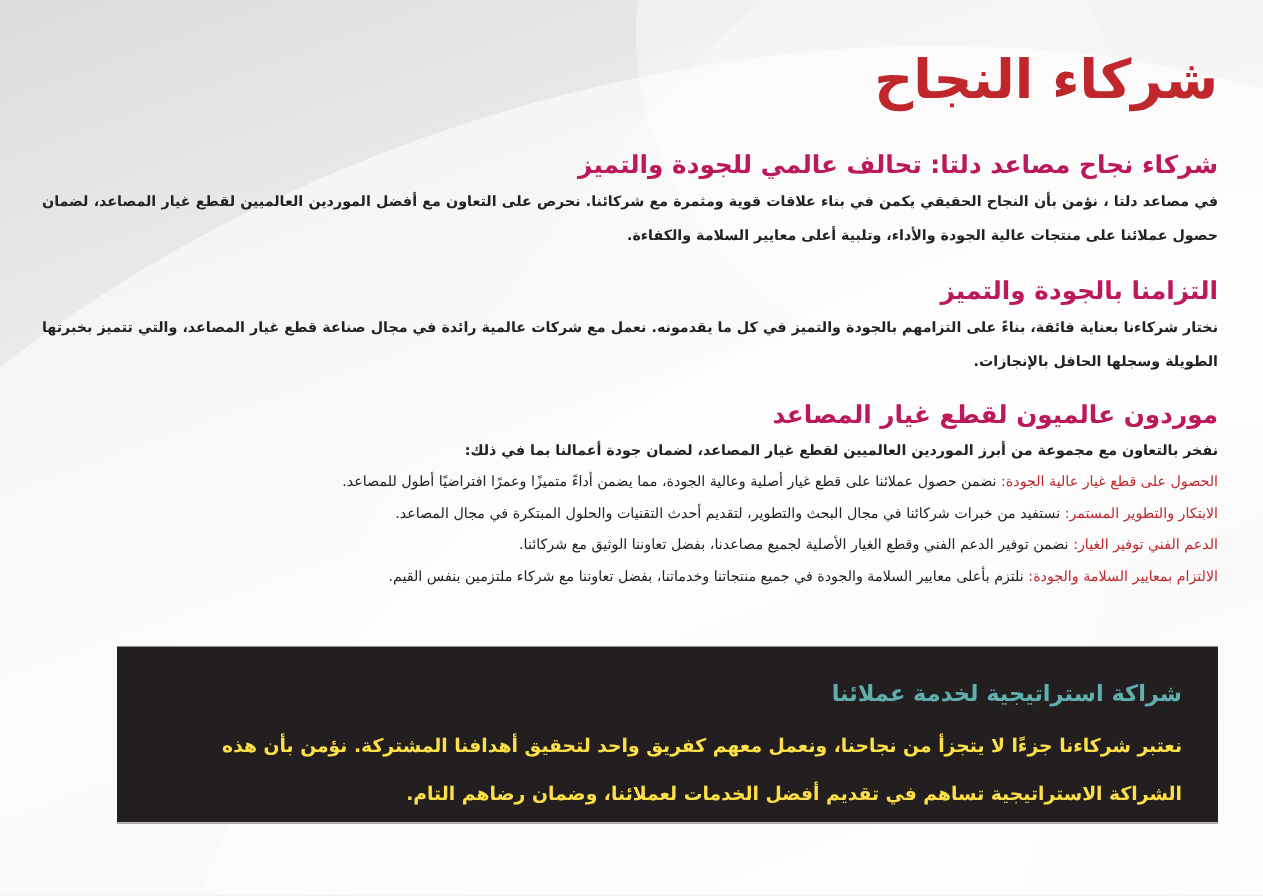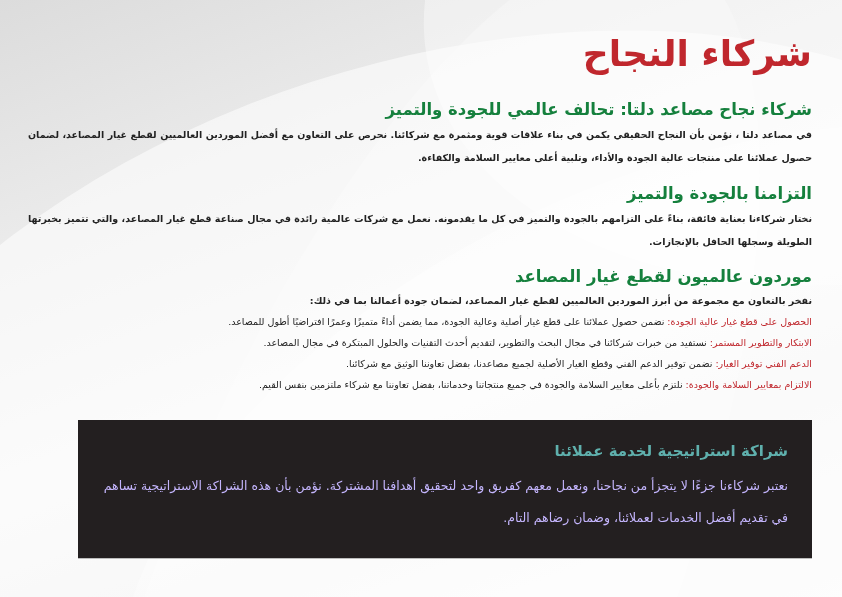--- a/index.html
+++ b/index.html
@@ -27,50 +27,50 @@
 
     .page { position: absolute; inset: 0; z-index: 1; padding-left: 40px; }
 
     .main-title {
       position: absolute; right: 30px; top: 34px;
       font-size: 36px; font-weight: bold; color: #c0272d;
       line-height: 1.1;
     }
     .section { position: absolute; right: 30px; left: 28px; }
     .section h2 {
-      font-size: 16.5px; font-weight: bold; color: #15803d;
+      font-size: 16.5px; font-weight: bold; color: #be185d;
       line-height: 22px; margin-bottom: 2px;
     }
     .section p {
       font-size: 9.5px; font-weight: bold; color: #222;
       line-height: 23px; text-align: justify;
     }
     .sec1 { top: 99px; }
     .sec2 { top: 183px; }
     .sec3 { top: 266px; }
     .sec3 .intro { line-height: 21px; }
     .sec3 ul { list-style: none; }
     .sec3 li {
       font-size: 9.5px; font-weight: normal; line-height: 21px; color: #222;
     }
     .sec3 li .lbl { color: #c0272d; }
 
     .dark-box {
-      position: absolute; left: 30px; right: 30px; top: 420px; height: 139px;
+      position: absolute; left: 30px; right: 30px; top: 431px; height: 118px;
       background: #231f20;
       padding: 20px 24px 0 24px;
       border-bottom: 1px solid #bdbdbd;
       margin-left: 48px;
     }
     .dark-box h3 {
       font-size: 15px; font-weight: bold; color: #5fb0ad; line-height: 22px;
       margin-bottom: 8px;
     }
     .dark-box p {
-      font-size: 12.5px; font-weight: normal; color: #c4b5fd; line-height: 32px;
+      font-size: 12.5px; font-weight: bold; color: #fde047; line-height: 32px;
     }
   </style>
 </head>
 <body>
 
 <div class="bg-wave">
   <div class="sweep s1"></div>
   <div class="sweep s2"></div>
   <div class="sweep s3"></div>
   <div class="sweep s4"></div>

